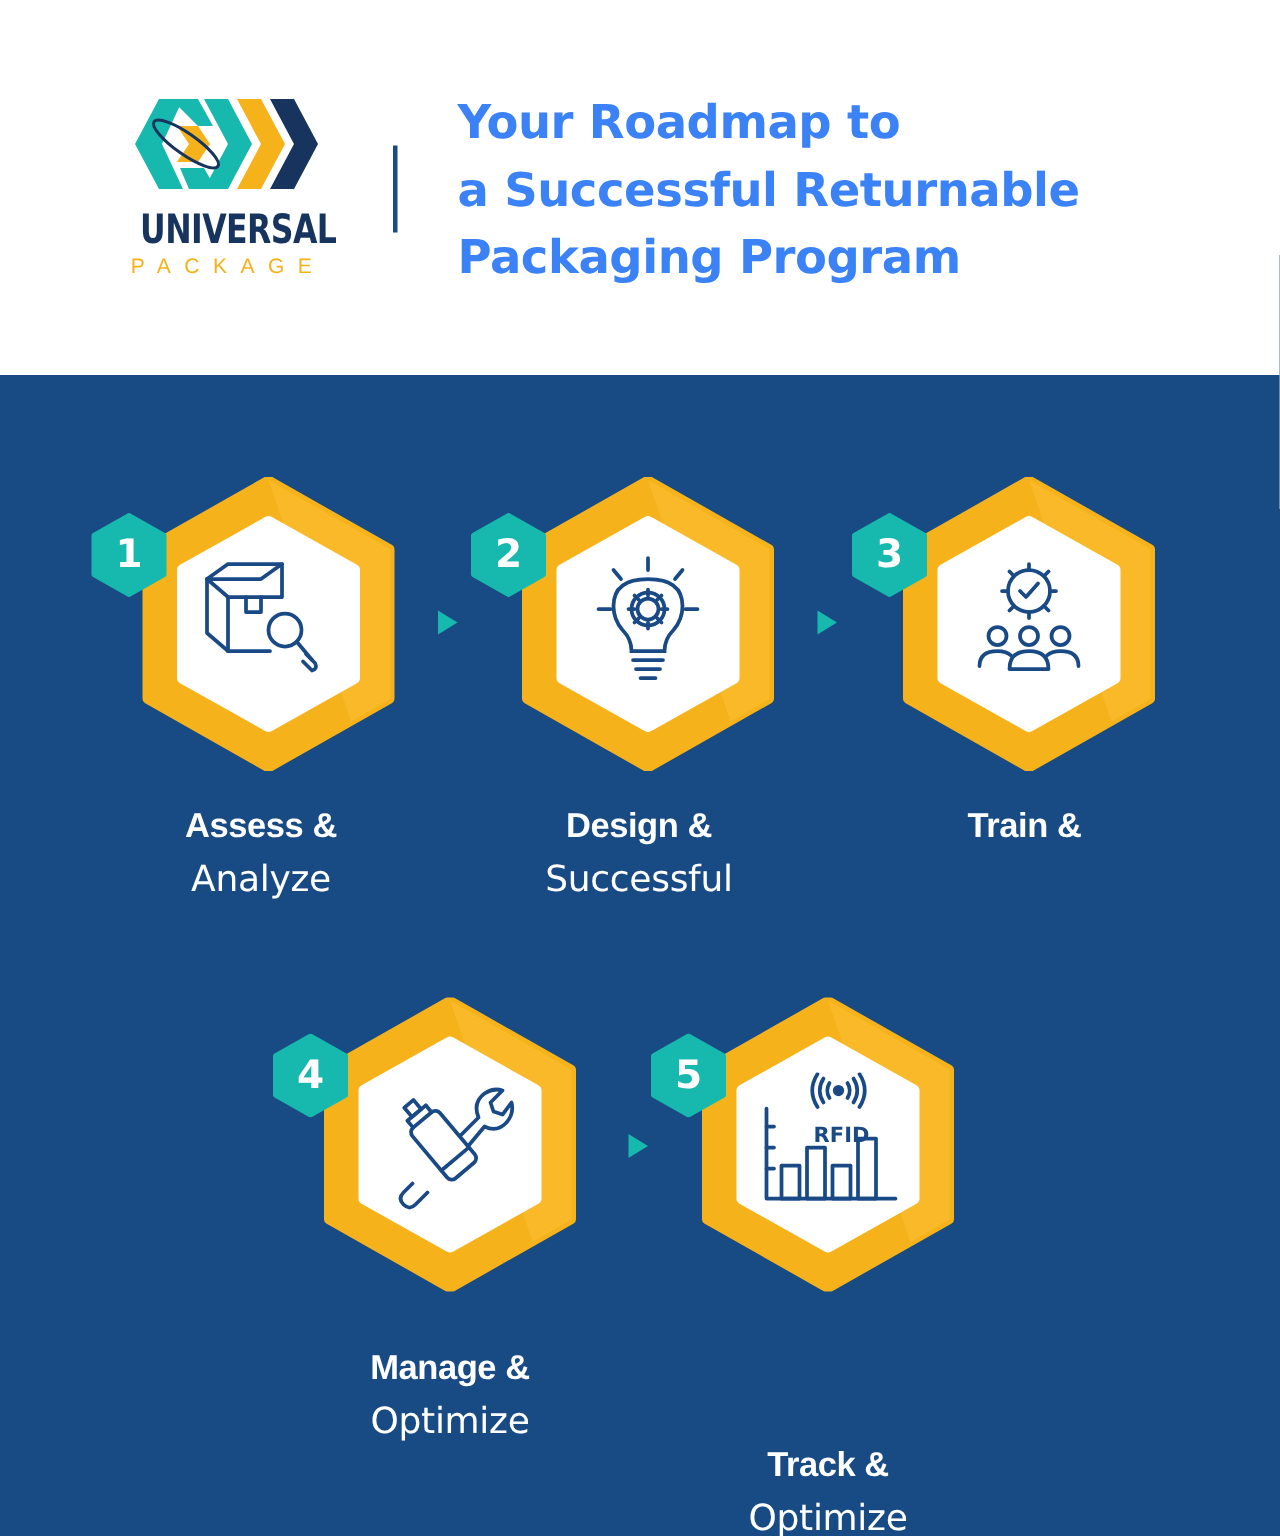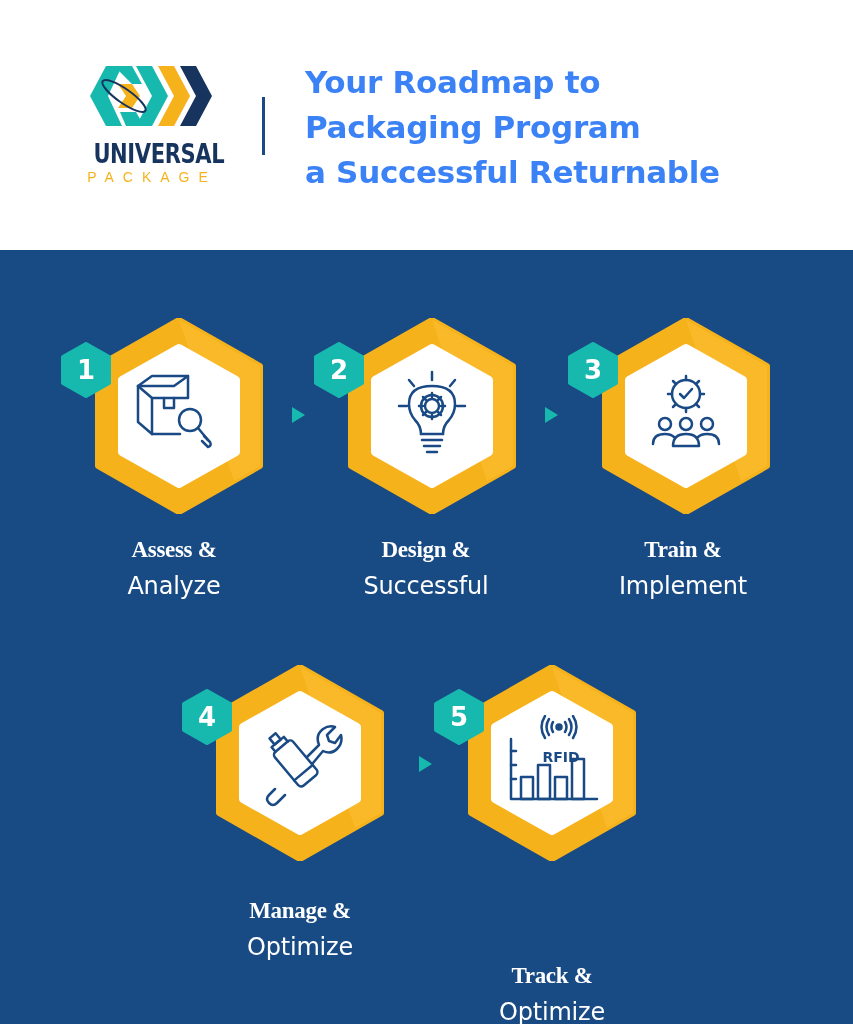--- a/index.html
+++ b/index.html
@@ -29,21 +29,21 @@
   .hex-svg { position: absolute; left: 0; top: 0; }
   .badge {
     position: absolute; width: 52px; height: 56px;
   }
   .badge-num {
     position: absolute; left: 0; top: 0; width: 52px; height: 56px; line-height: 56px;
     text-align: center; color: #fff; font-family: "DejaVu Sans", sans-serif; font-weight: bold; font-size: 26px;
   }
   .icon { position: absolute; }
   .label { position: absolute; width: 240px; text-align: center; color: #fff; }
-  .label-bold { display: block; font-family: Liberation Serif, serif; font-weight: bold; font-size: 23px; line-height: 36px; letter-spacing: -0.3px; }
+  .label-bold { display: block; font-family: Liberation Sans, sans-serif; font-weight: bold; font-size: 23px; line-height: 36px; letter-spacing: -0.3px; }
   .label-reg { display: block; font-family: "DejaVu Sans", sans-serif; font-size: 24px; line-height: 36px; letter-spacing: -0.2px; }
   .arrow { position: absolute; width: 0; height: 0; border-top: 8px solid transparent; border-bottom: 8px solid transparent; border-left: 13px solid #17b9ae; }
 </style>
 </head>
 <body>
 
 <div class="header">
   <div class="logo">
     <svg width="140" height="82" viewBox="0 0 140 82">
 
@@ -60,22 +60,22 @@
       <path d="M102 10 L118 10 L134 40 L118 70 L102 70 L118 40 Z" fill="#17345f"></path>
 
       <ellipse cx="46" cy="40" rx="26" ry="7" transform="rotate(35 46 40)" fill="none" stroke="#17345f" stroke-width="2"></ellipse>
     </svg>
     <div class="logo-word">UNIVERSAL</div>
     <div class="logo-sub">PACKAGE</div>
   </div>
   <div class="divider"></div>
   <div class="title">
     <span class="title-line">Your Roadmap to</span>
+    <span class="title-line">a Successful Returnable</span>
     <span class="title-line">Packaging Program</span>
-    <span class="title-line">a Successful Returnable</span>
   </div>
 </div>
 
 <div class="panel"></div>
 
 <div class="step" style="left:84px; top:318px;">
   <svg class="hex-svg" width="190" height="196" viewBox="0 0 190 196">
     <path d="M95 2 L176 48 L176 148 L95 194 L14 148 L14 48 Z" fill="#f6b21b" stroke="#f6b21b" stroke-width="6" stroke-linejoin="round"></path>
     <path d="M95 2 L176 48 L176 148 L150 163 Z" fill="#fbbf33" opacity="0.55"></path>
     <path d="M95 30 L152 62 L152 134 L95 166 L38 134 L38 62 Z" fill="#ffffff" stroke="#ffffff" stroke-width="8" stroke-linejoin="round"></path>
@@ -200,21 +200,20 @@
 <div class="label" style="left:54px; top:532px;">
   <span class="label-bold">Assess &amp;</span>
   <span class="label-reg">Analyze</span>
 </div>
 <div class="label" style="left:306px; top:532px;">
   <span class="label-bold">Design &amp;</span>
   <span class="label-reg">Successful</span>
 </div>
 <div class="label" style="left:563px; top:532px;">
   <span class="label-bold">Train &amp;</span>
-  <span class="label-reg">Implement</span>
 </div>
 <div class="label" style="left:180px; top:893px;">
   <span class="label-bold">Manage &amp;</span>
   <span class="label-reg">Optimize</span>
 </div>
 <div class="label" style="left:432px; top:915px;margin-top:43px;">
   <span class="label-bold">Track &amp;</span>
   <span class="label-reg">Optimize</span>
 </div>
 

